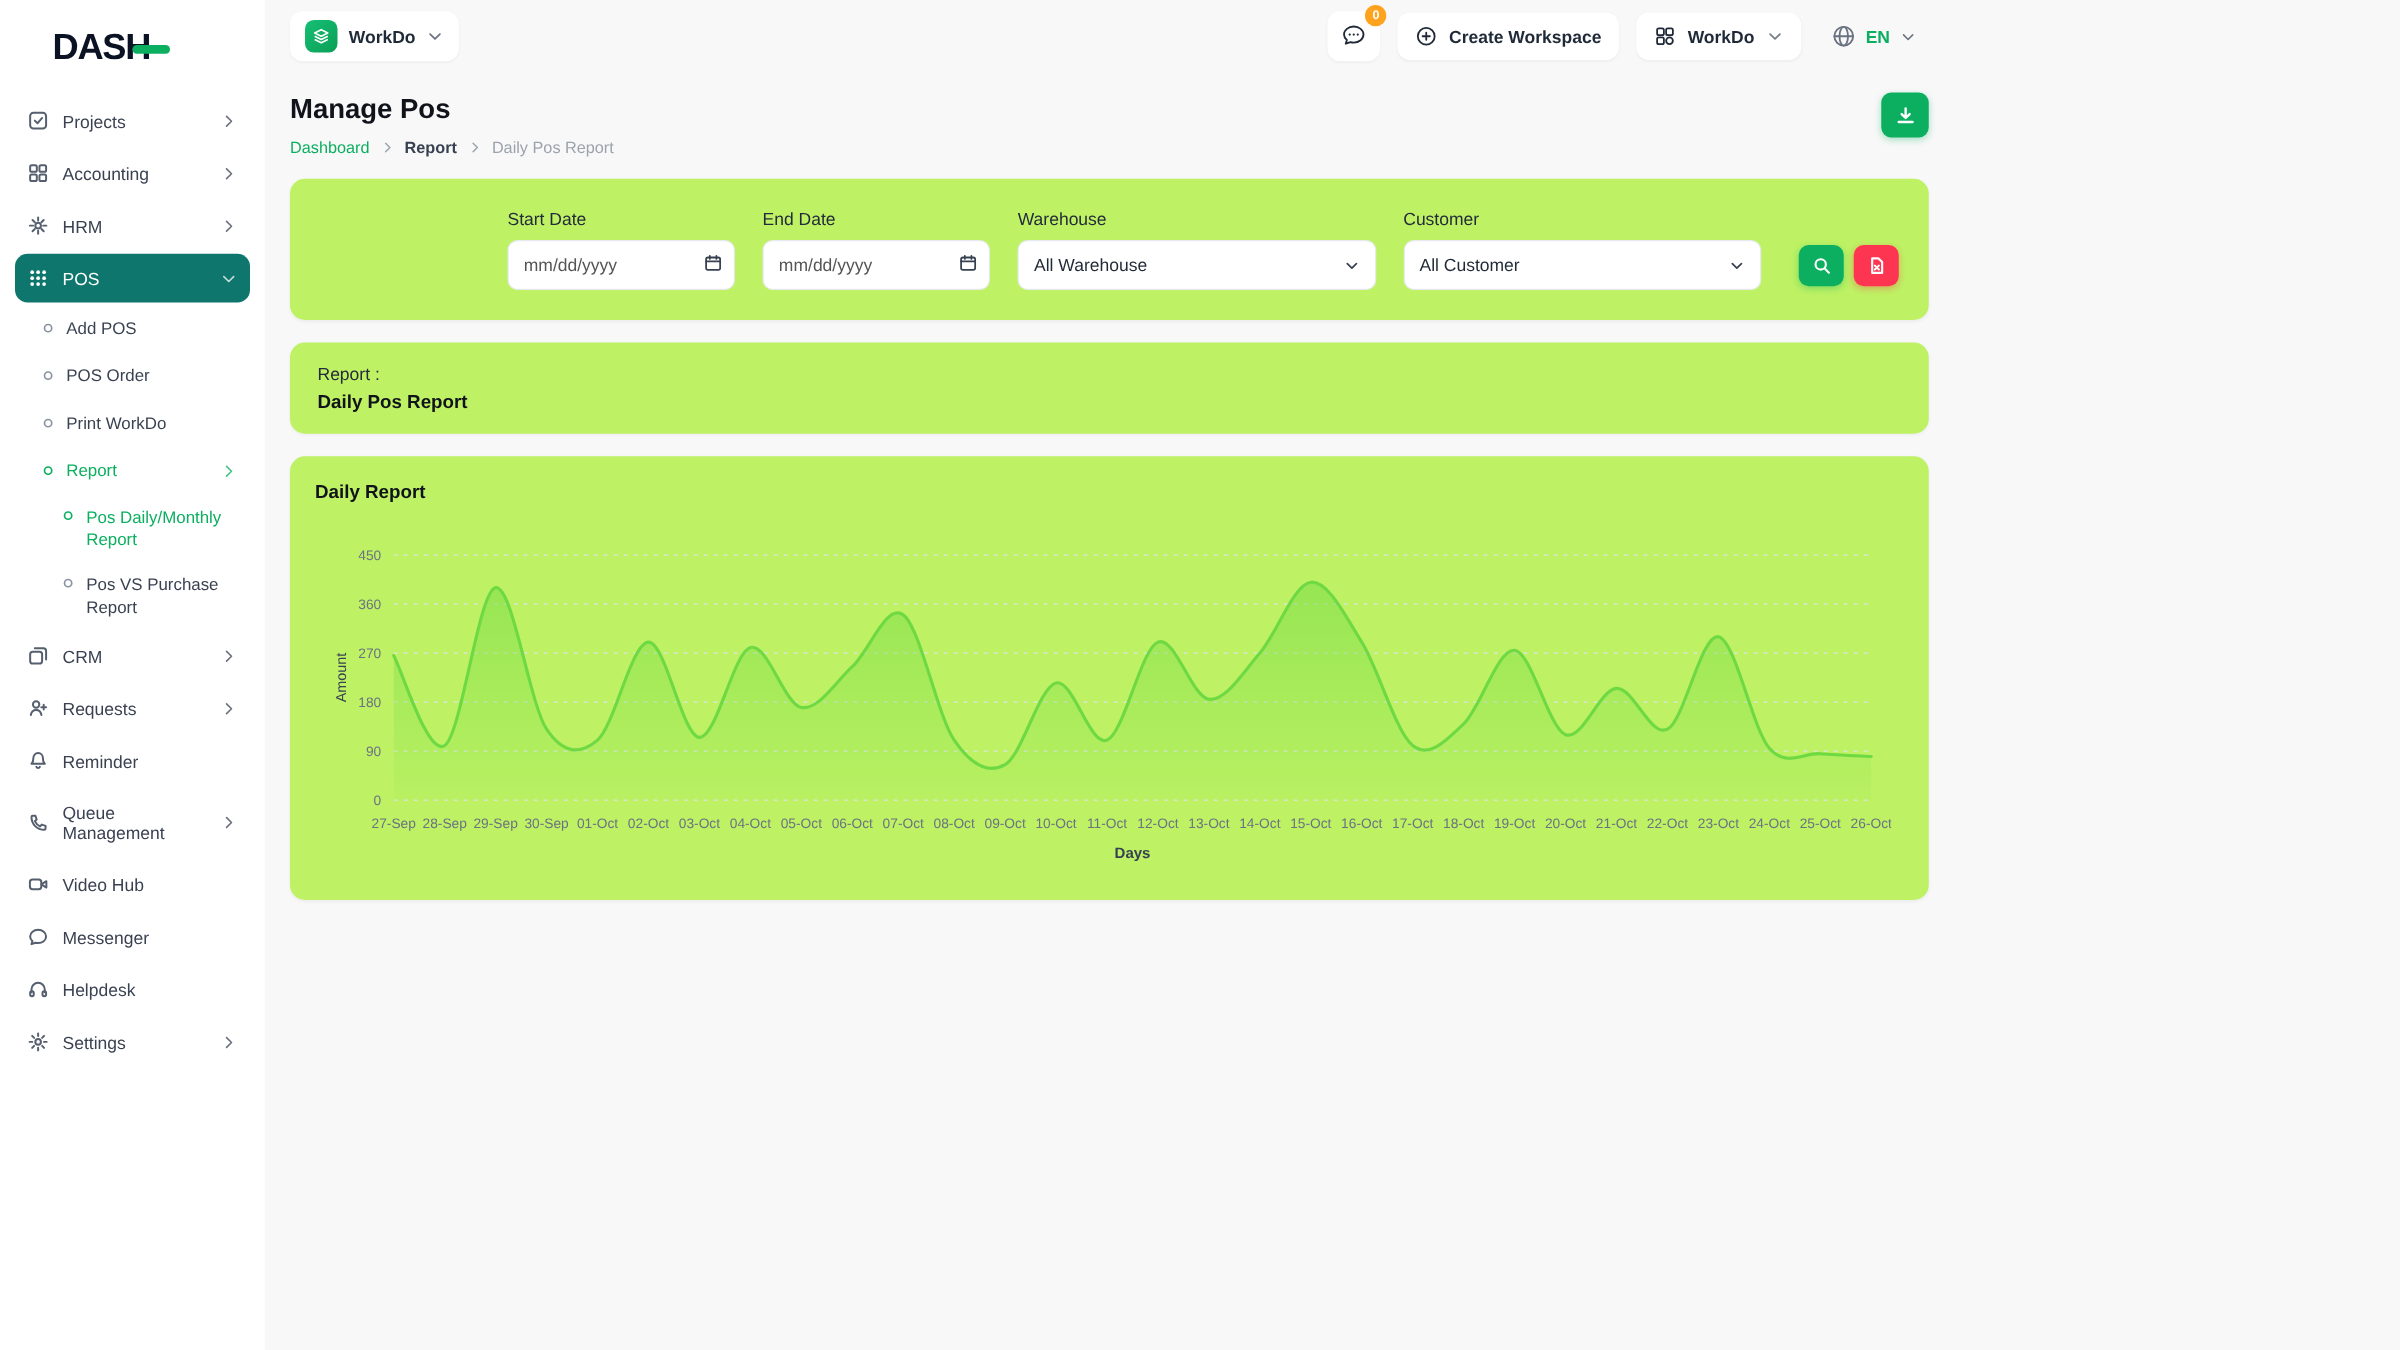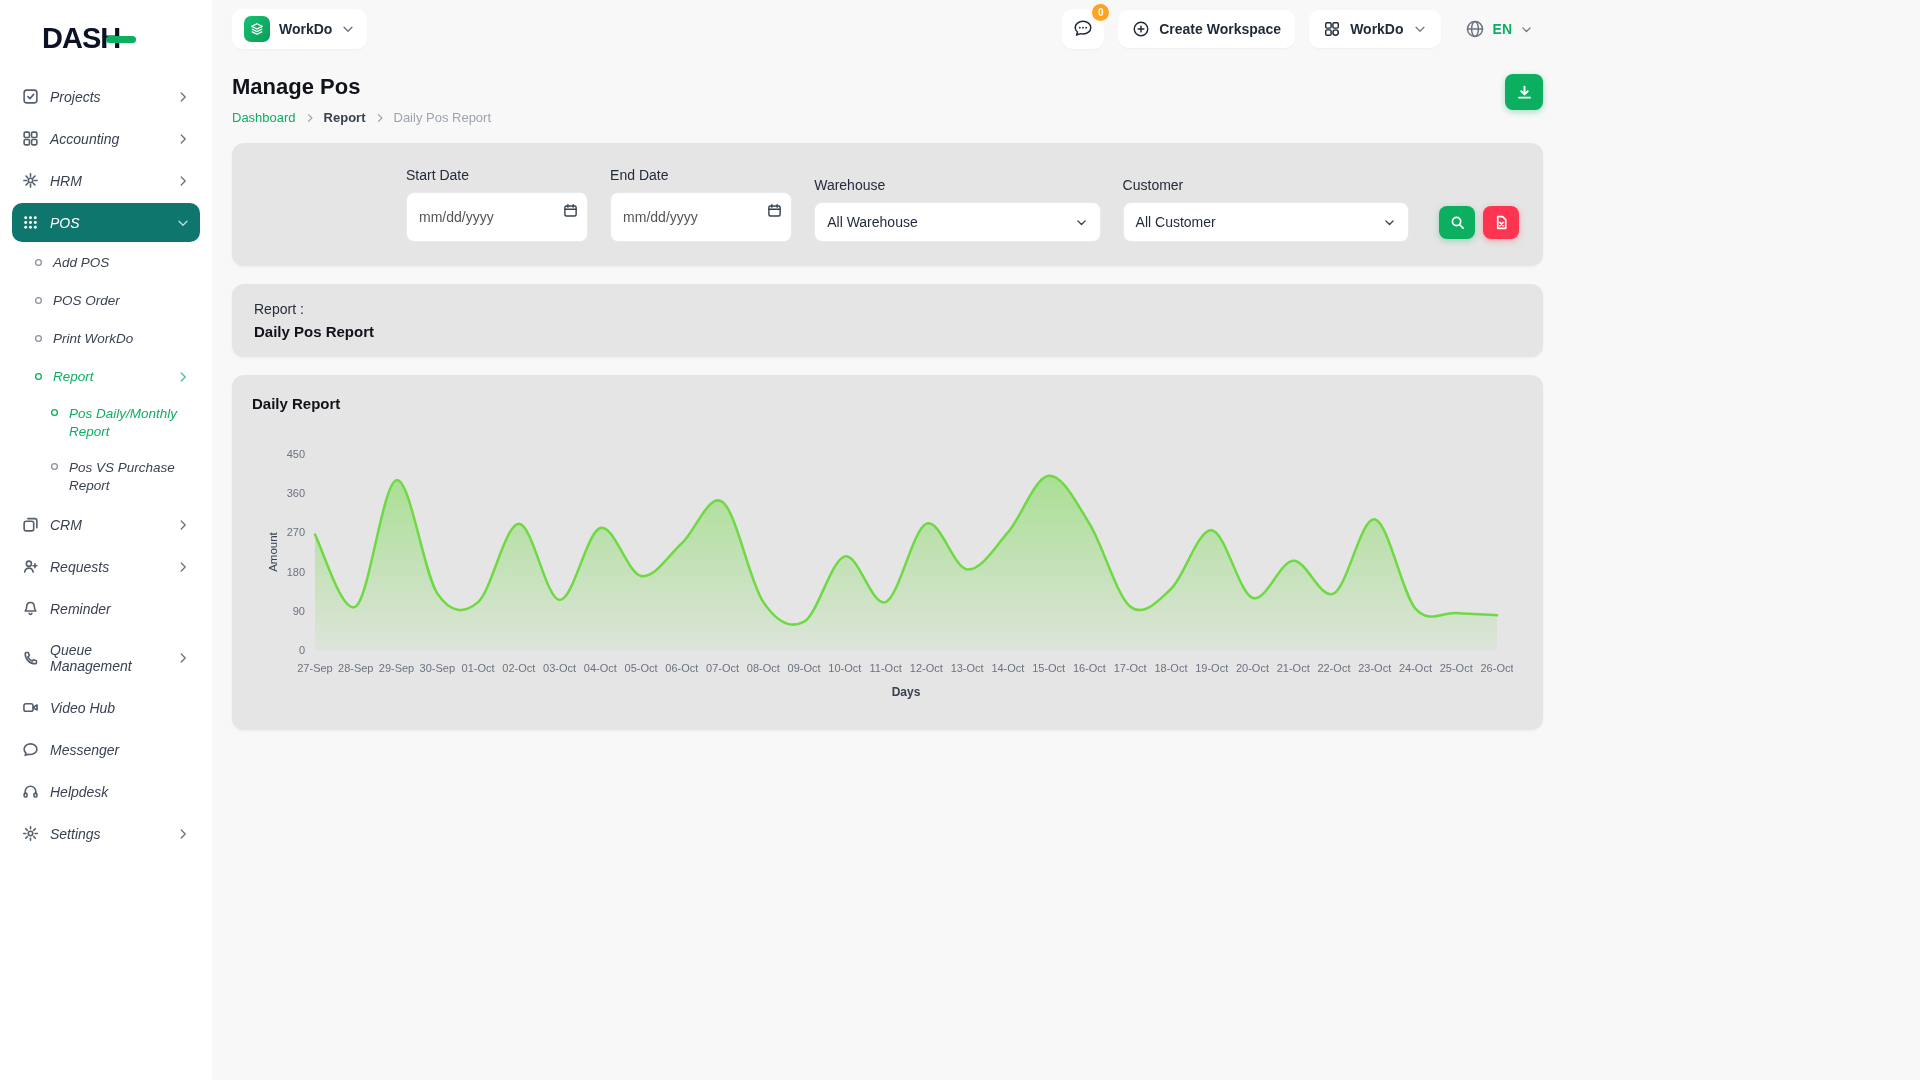--- a/index.html
+++ b/index.html
@@ -8,21 +8,21 @@
     font-family: "Liberation Sans", "DejaVu Sans", sans-serif;
     background:#f8f8f8; color:#1f2937; position:relative;
   }
   svg { display:block; }
 
   
   .sidebar { position:absolute; left:0; top:0; bottom:0; width:212px; background:#fff; padding:16px 12px; z-index:5; }
   .logo { position:relative; display:inline-flex; margin:6px 0 0 30px; }
   .logo-text { font-size:29px; font-weight:800; letter-spacing:-1px; color:#0b1224; }
   .logo-accent { position:absolute; right:-16px; top:14px; width:30px; height:7px; border-radius:4px; background:#0caf60; }
-  .nav { margin-top:22px; display:flex; flex-direction:column; gap:3px;font-style:italic; }
+  .nav { margin-top:22px; display:flex; flex-direction:column; gap:3px; }
   .nav-item { display:flex; align-items:center; gap:11px; padding:11px 10px; border-radius:10px; font-size:14px; color:#3a4252; cursor:pointer; }
   .nav-item .nav-icon { display:flex; color:#555f6e; }
   .nav-item.active { background:#0f766e; color:#fff; }
   .nav-item.active .nav-icon { color:#fff; }
   .nav-chevron { margin-left:auto; display:flex; color:inherit; opacity:.75; }
   .nav-icon svg, .nav-chevron svg { stroke:currentColor; fill:none; stroke-width:1.5; stroke-linecap:round; stroke-linejoin:round; }
   .sub-item { display:flex; align-items:center; gap:10px; padding:10px 10px 10px 22px; font-size:13.5px; color:#3a4252; cursor:pointer; }
   .sub-item .bullet { display:flex; color:#8a93a2; }
   .sub-item.green { color:#0caf60; }
   .sub-item.green .bullet { color:#0caf60; }
@@ -63,29 +63,29 @@
   .breadcrumb .bc-cur { color:#9ca3af; }
   .download-btn { margin-left:auto; width:38px; height:36px; border-radius:8px; background:#0caf60; display:flex; align-items:center; justify-content:center; cursor:pointer; box-shadow:0 2px 6px rgba(12,175,96,.35); }
   .download-btn svg { stroke:#fff; fill:none; stroke-width:1.8; stroke-linecap:round; stroke-linejoin:round; }
 
   
   .tabs { display:flex; align-items:center; gap:28px; margin-top:20px; }
   .tab-daily { background:#0caf60; color:#fff; font-size:14.5px; font-weight:600; padding:9px 20px; border-radius:8px; border:none; cursor:pointer; font-family:inherit; }
   .tab-monthly { color:#0caf60; font-size:14.5px; font-weight:500; background:none; border:none; cursor:pointer; font-family:inherit; }
 
   
-  .card { background:#e5e5e5; border-radius:12px; box-shadow:0 1px 3px rgba(16,24,40,.05); }
+  .card { background:#bef264; border-radius:12px; box-shadow:0 1px 3px rgba(16,24,40,.05); }
 
   .filter-card { margin-top:18px; padding:24px; display:flex; align-items:flex-end; gap:22px; }
   .filter-spacer { width:128px; flex:none; }
   .field { display:flex; flex-direction:column; }
   .field label { font-size:14px; color:#242b3a; margin-bottom:9px; }
   .f-sm { width:192px; } .f-lg { width:302px; }
   .input-wrap { position:relative; }
-  .input-wrap input { width:100%; height:50px; border:1px solid #e7e9ef; border-radius:8px; padding:0 34px 0 12px; font-size:14px; color:#374151; font-family:inherit; outline:none; background:#fff; }
+  .input-wrap input { width:100%; height:40px; border:1px solid #e7e9ef; border-radius:8px; padding:0 34px 0 12px; font-size:14px; color:#374151; font-family:inherit; outline:none; background:#fff; }
   .input-wrap input::placeholder { color:#555; }
   .cal-icon { position:absolute; right:10px; top:11px; display:flex; color:#374151; }
   .cal-icon svg { stroke:currentColor; fill:none; stroke-width:1.5; stroke-linecap:round; stroke-linejoin:round; }
   .select { height:40px; border:1px solid #e7e9ef; border-radius:8px; padding:0 12px; display:flex; align-items:center; justify-content:space-between; font-size:14px; color:#1f2937; cursor:pointer; background:#fff; }
   .select svg { stroke:#374151; fill:none; stroke-width:1.7; stroke-linecap:round; stroke-linejoin:round; }
   .filter-actions { display:flex; gap:8px; margin-left:8px; margin-bottom:3px; }
   .sq-btn { width:36px; height:33px; border-radius:8px; border:none; display:flex; align-items:center; justify-content:center; cursor:pointer; }
   .sq-btn svg { stroke:#fff; fill:none; stroke-width:1.8; stroke-linecap:round; stroke-linejoin:round; }
   .sq-green { background:#0caf60; box-shadow:0 2px 6px rgba(12,175,96,.35); }
   .sq-red { background:#fd3550; box-shadow:0 2px 6px rgba(253,53,80,.35); }

